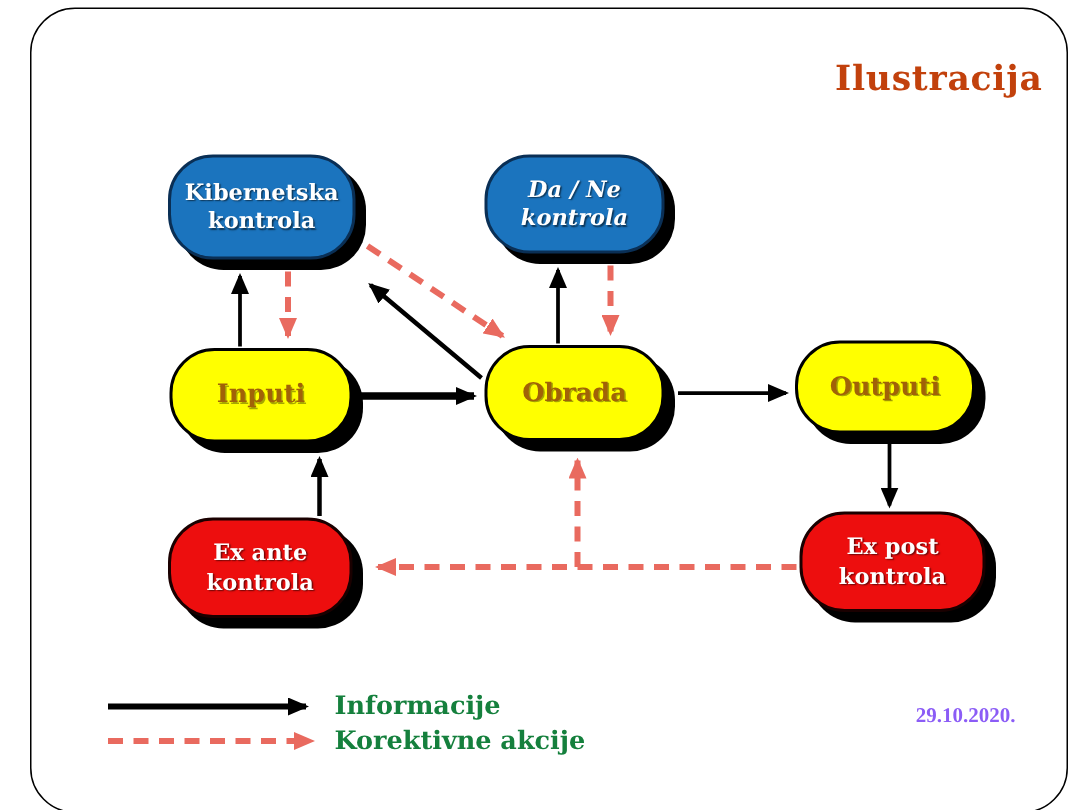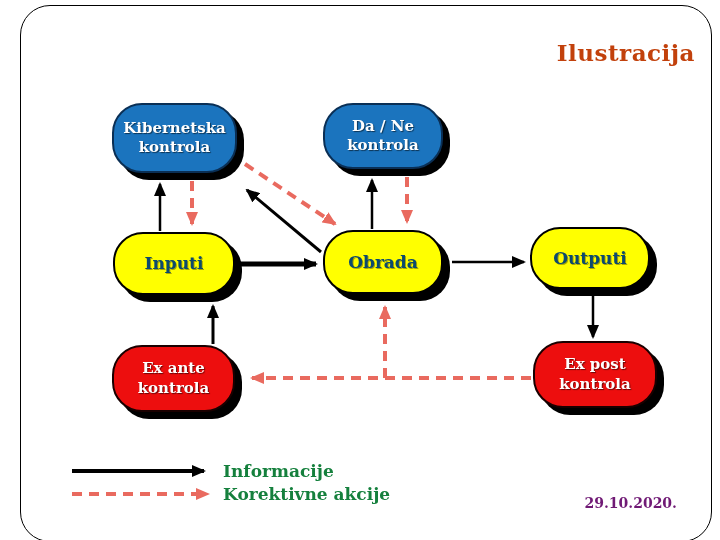--- a/index.html
+++ b/index.html
@@ -25,24 +25,25 @@
     position: absolute;
     top: 39px; right: 25px;
     font-size: 23px;
     font-weight: bold;
     color: #c2410c;
     letter-spacing: 0.5px;
   }
 
   .slide-date {
     position: absolute;
-    top: 495px; right: 43px;
+    top: 470px; right: 43px;
     font-size: 14px;
     font-weight: bold;
-    color: #701a75;
+    color: #8b5cf6;
+    font-family: Liberation Serif, serif;
   }
 
   svg.arrows { position: absolute; left: 0; top: 0; z-index: 1; }
 
   .node {
     position: absolute;
     box-sizing: border-box;
     display: flex;
     align-items: center;
     justify-content: center;
@@ -57,34 +58,34 @@
   .node.blue {
     background: #1b74be;
     border: 2px solid #0a2f55;
     color: #ffffff;
     font-size: 15px;
     text-shadow: 1px 1px 1px rgba(0,0,0,0.55);
   }
   .node.yellow {
     background: #ffff00;
     border: 2px solid #000000;
-    color: #0c4a6e;
+    color: #a16207;
     font-size: 17px;
     text-shadow: 1px 1px 0 rgba(0,0,0,0.35);
   }
   .node.red {
     background: #ed0e0e;
     border: 2px solid #1a0000;
     color: #ffffff;
     font-size: 15px;
     text-shadow: 1px 1px 1px rgba(0,0,0,0.55);
   }
 
   #node-kibernetska { left: 112px; top: 103px; width: 125px; height: 70px; }
-  #node-da-ne       { left: 323px; top: 103px; width: 120px; height: 66px; }
+  #node-da-ne       { left: 323px; top: 103px; width: 120px; height: 66px; font-style: italic; }
   #node-inputi      { left: 113px; top: 232px; width: 122px; height: 63px; }
   #node-obrada      { left: 323px; top: 230px; width: 120px; height: 64px; }
   #node-outputi     { left: 530px; top: 227px; width: 120px; height: 62px; }
   #node-ex-ante     { left: 112px; top: 345px; width: 123px; height: 67px; }
   #node-ex-post     { left: 533px; top: 341px; width: 124px; height: 67px; }
 
   .legend-label {
     position: absolute;
     left: 223px;
     font-size: 17px;

